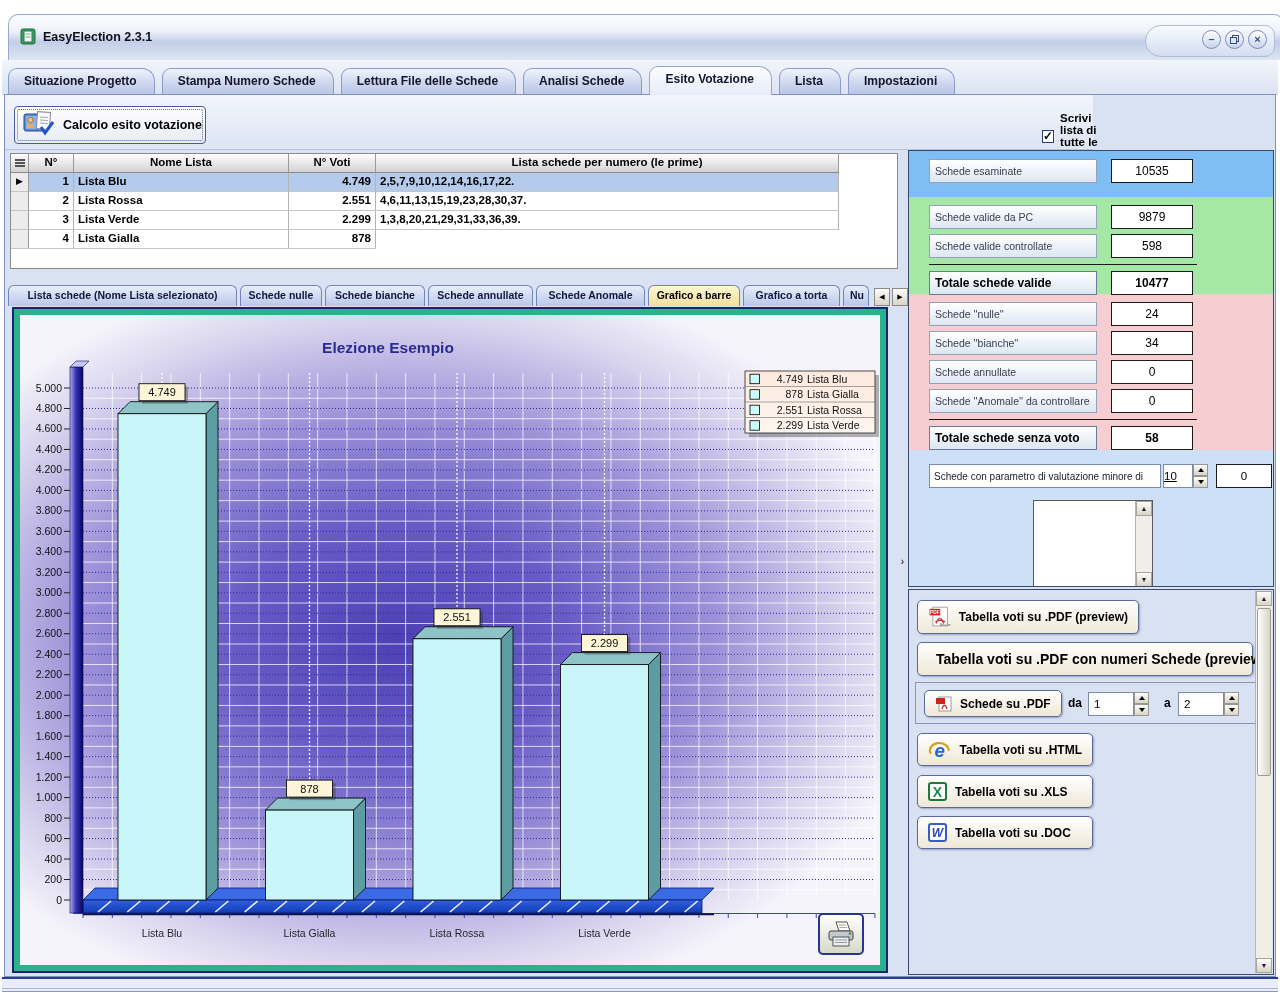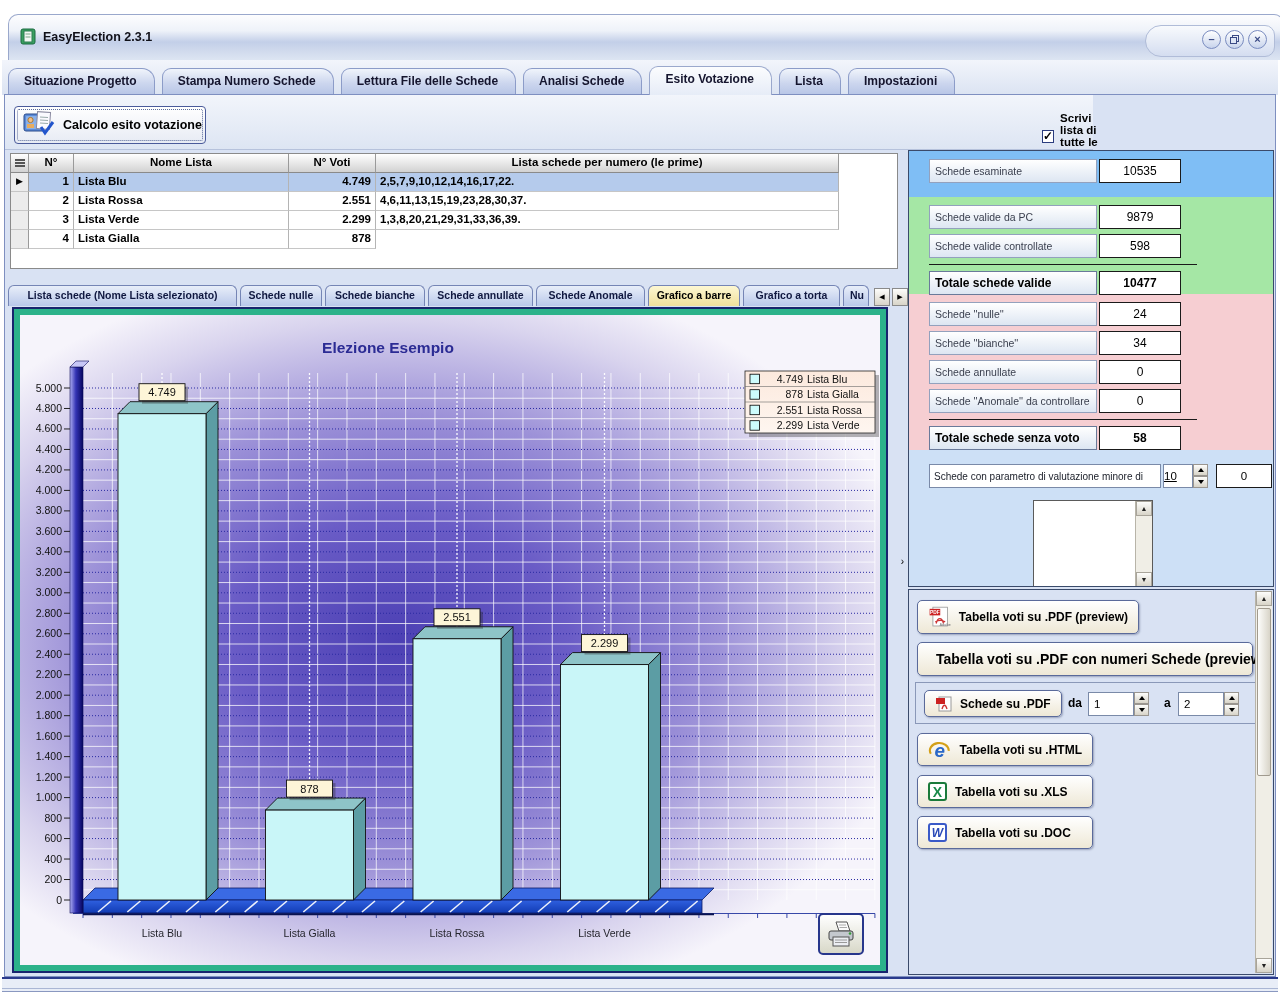--- a/index.html
+++ b/index.html
@@ -83,21 +83,21 @@
 
   
   .righttop{position:absolute;left:908px;top:150px;width:366px;height:437px;border:1px solid #3a4a6a;
     background:#cde0f6;overflow:hidden;}
   .sec{padding:8px 0 0 20px;}
   .sec0{height:46px;} .sec1{height:97px;} .sec2{height:156px;}
   .srow{display:flex;margin-bottom:5px;}
   .slabel{width:168px;height:24px;background:linear-gradient(180deg,#ffffff,#dde6f2);
     border:1px solid #93a1bd;font-size:10.5px;color:#3a3f4e;display:flex;align-items:center;
     padding-left:5px;white-space:nowrap;overflow:hidden;}
-  .svalue{width:82px;height:24px;background:#fff;border:1px solid #1a1a1a;margin-left:2px;
+  .svalue{width:82px;height:24px;background:#fff;border:1px solid #1a1a1a;margin-left:14px;
     font-size:12px;color:#000;display:flex;align-items:center;justify-content:center;}
   .srow.total .slabel{font-weight:bold;font-size:12px;color:#000;border-color:#6a7a9a;}
   .srow.total .svalue{font-weight:bold;}
   .sdivider{width:268px;border-top:1px solid #1a1a1a;margin:6px 0 6px 0;}
   .paramrow{display:flex;align-items:center;margin:14px 0 0 20px;}
   .plabel{width:232px;height:24px;background:#fff;border:1px solid #7a8aa8;font-size:10px;color:#20242e;
     display:flex;align-items:center;padding-left:4px;white-space:nowrap;overflow:hidden;}
   .spin{display:flex;height:24px;margin-left:2px;}
   .spin .sval{width:30px;height:24px;background:#fff;border:1px solid #7a8aa8;font-size:11.5px;
     display:flex;align-items:center;padding-left:0;color:#000;text-decoration:underline;}

